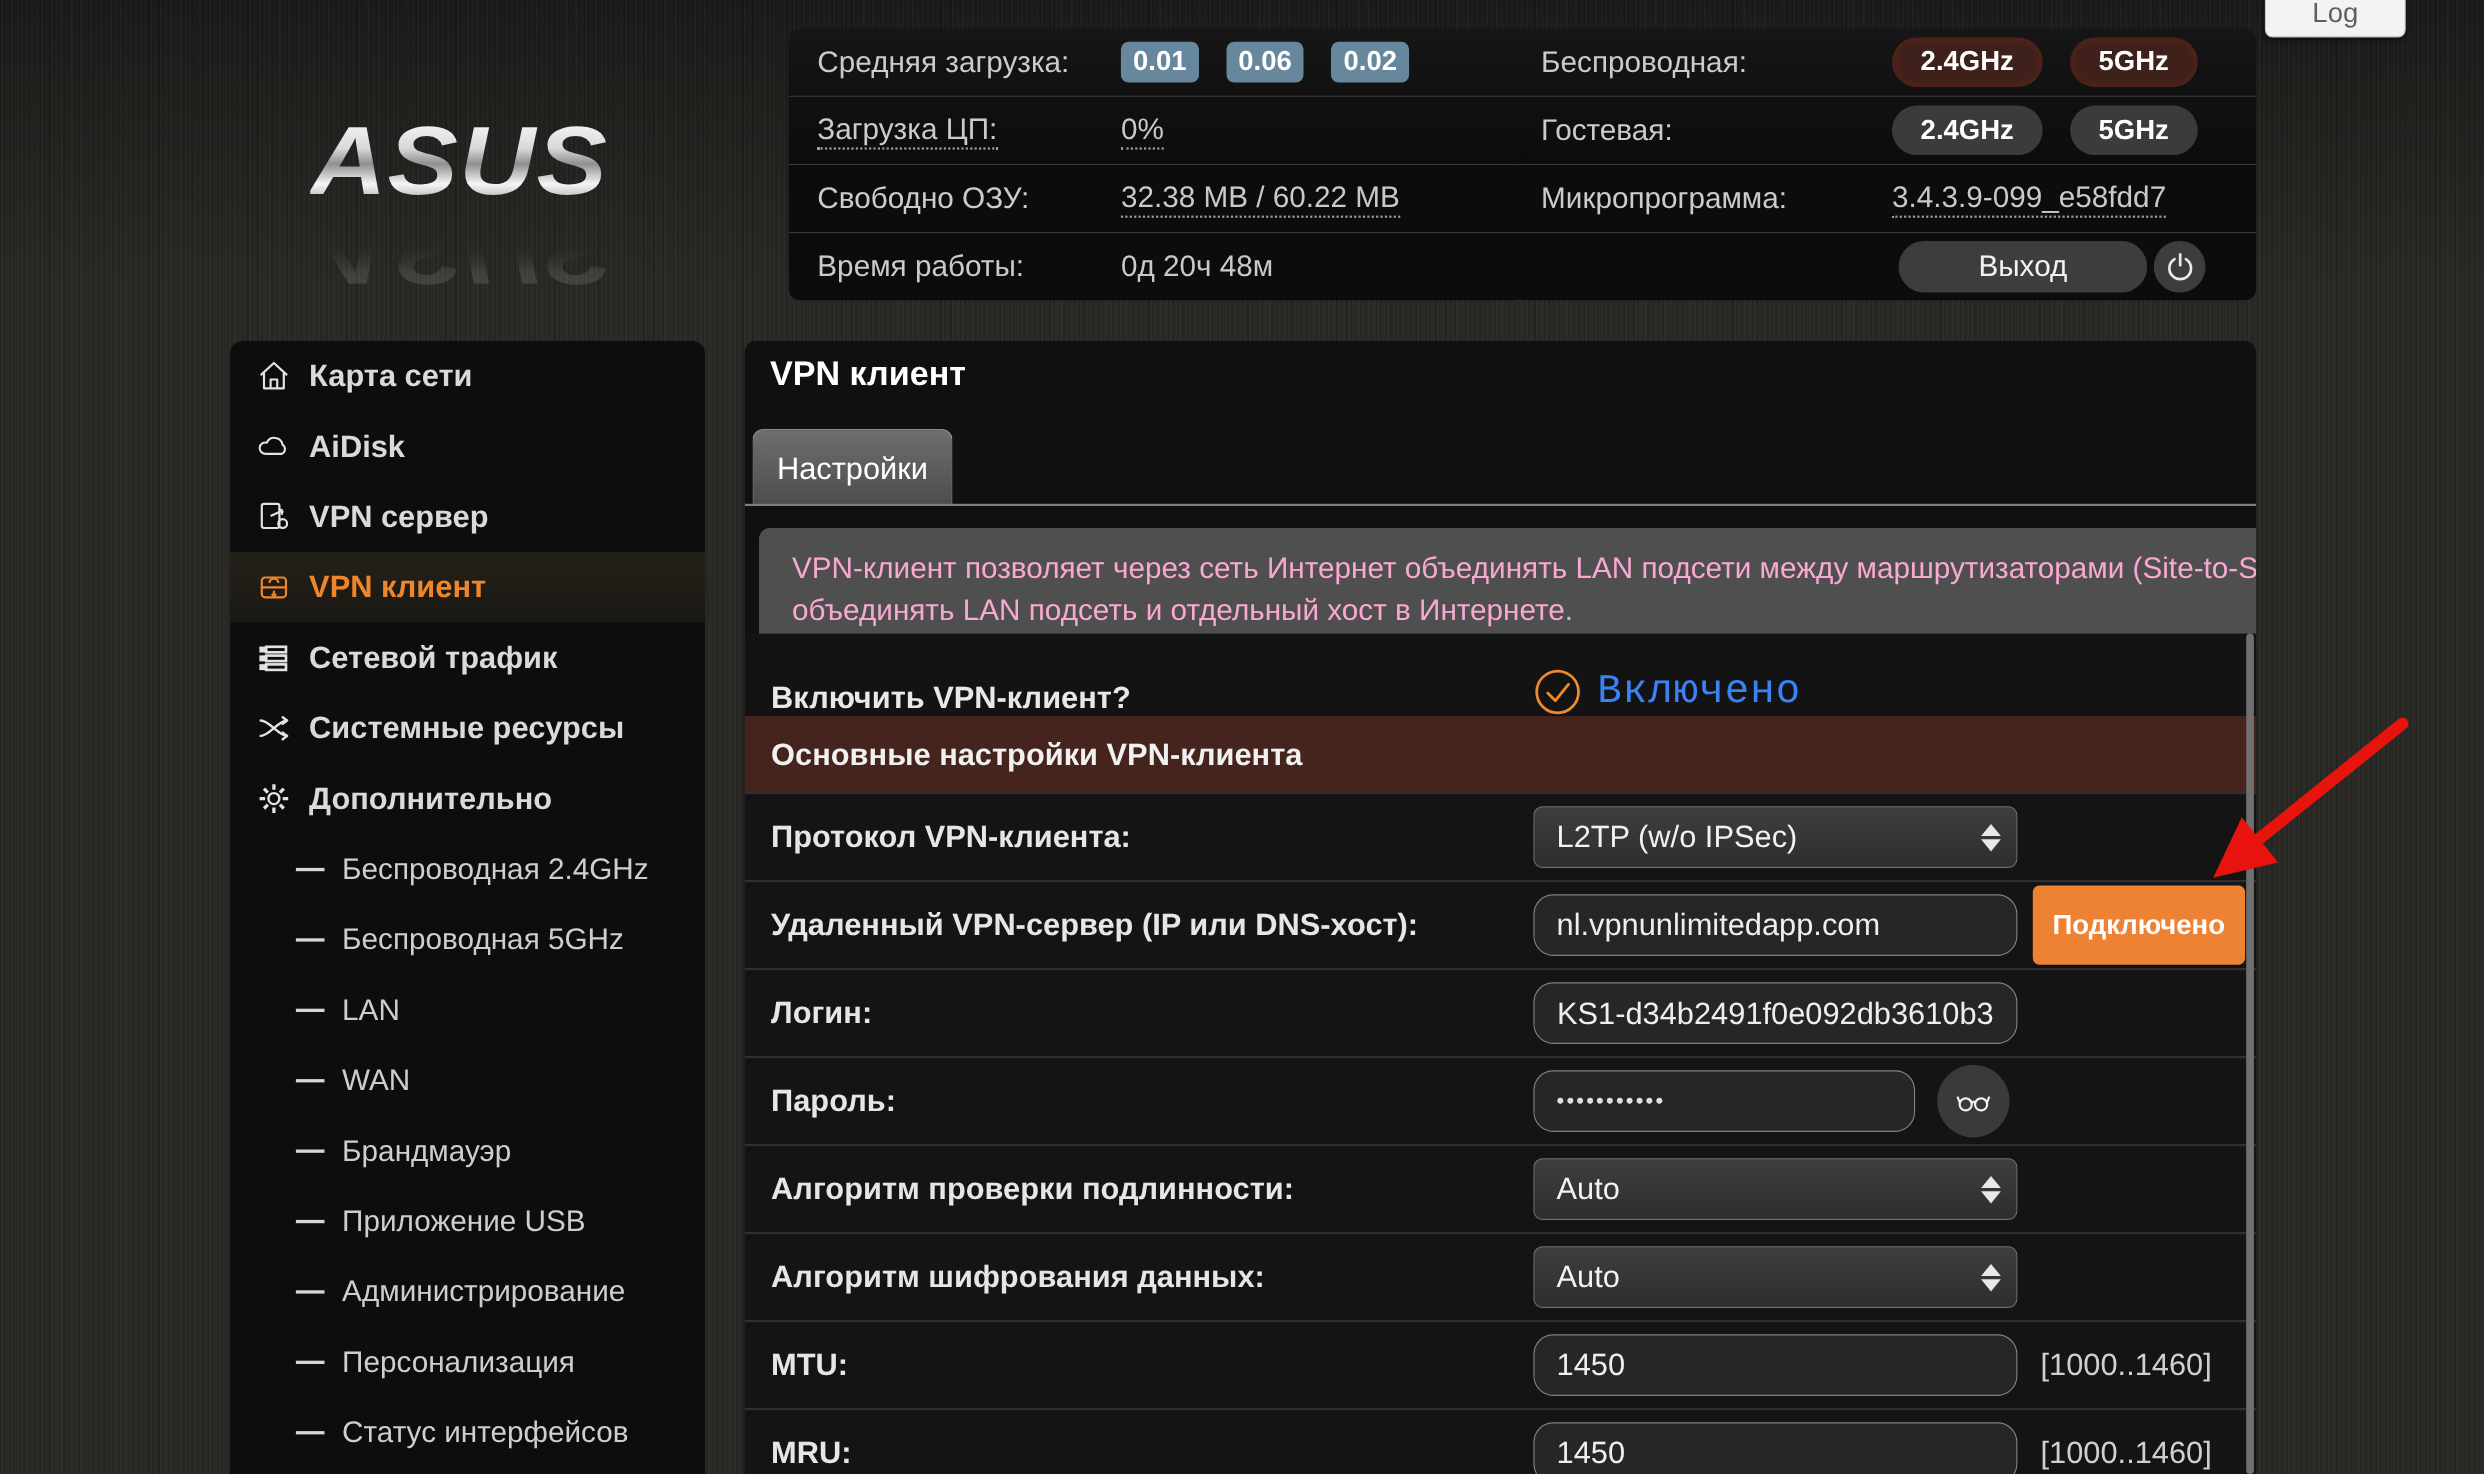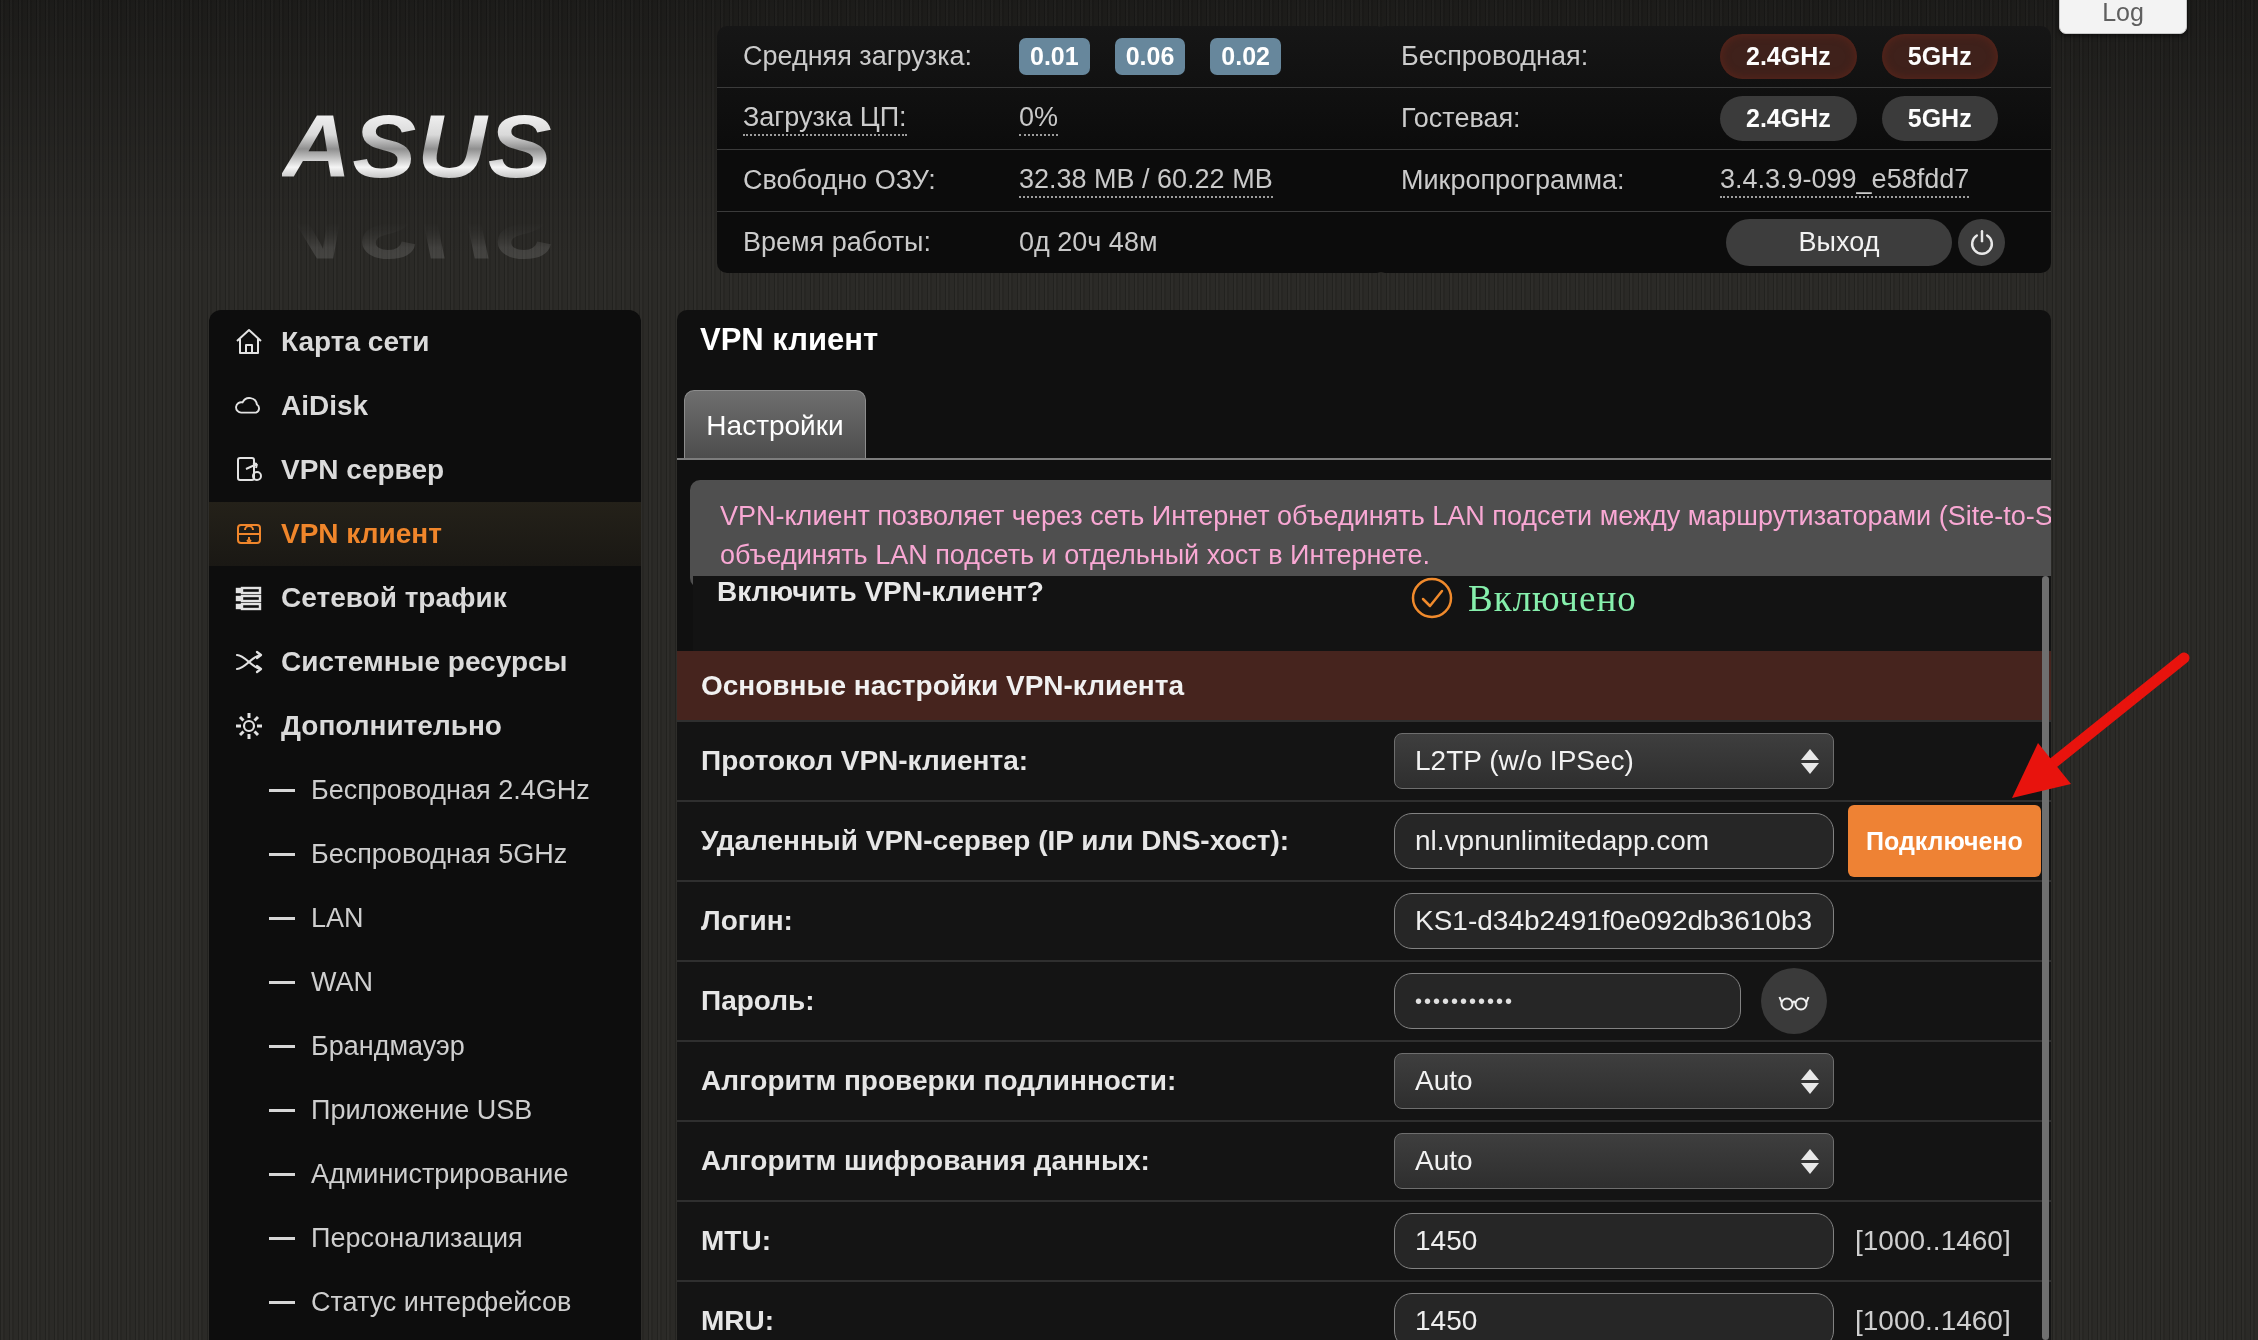--- a/index.html
+++ b/index.html
@@ -66,24 +66,24 @@
 
   
   .main{left:677px;top:310px;width:1374px;height:1030px;border-radius:10px 10px 0 0;background:#101010;overflow:hidden;}
   .page-title{position:absolute;left:23px;top:12px;font-size:31px;font-weight:bold;color:#ffffff;}
   .tab{position:absolute;left:7px;top:80px;width:182px;height:70px;box-sizing:border-box;
     background:linear-gradient(180deg,#6e6e6e,#4c4c4c);border:1px solid #8d8d8d;border-bottom:none;
     border-radius:10px 10px 0 0;display:flex;align-items:center;justify-content:center;font-size:28px;color:#fff;}
   .tab-line{position:absolute;left:0;top:148px;width:100%;height:2px;background:#7d7d7d;}
   .desc-box{position:absolute;left:13px;top:170px;width:1544px;height:108px;box-sizing:border-box;border-radius:10px;
     background:#4f4f4f;padding:17px 30px;font-size:27px;line-height:39px;color:#f9a8d4;}
-  .enable-row{position:absolute;left:16px;top:266px;width:100%;height:75px;background:#131313;display:flex;align-items:flex-start;}
+  .enable-row{position:absolute;left:0;top:266px;width:100%;height:75px;background:#131313;display:flex;align-items:flex-end;}
   .enable-label{margin-left:24px;font-size:28px;font-weight:bold;color:#e8e8e8;}
   .enable-status{position:absolute;left:717px;display:flex;align-items:center;}
-  .enable-text{margin-left:14px;font-size:37px;color:#86efac;letter-spacing:1px;font-family:Liberation Serif, serif;}
+  .enable-text{margin-left:14px;font-size:37px;color:#3b82f6;letter-spacing:1px;font-family:Liberation Mono, monospace;}
   .section-hdr{position:absolute;left:0;top:341px;width:100%;height:69px;background:#46241e;display:flex;align-items:center;text-align:center;}
   .section-title{margin-left:24px;font-size:28px;font-weight:bold;color:#f1f1f1;}
   .form-rows{position:absolute;left:0;top:410px;width:100%;}
   .frow{position:relative;height:78px;background:#141414;border-top:2px solid #2f2f2f;display:flex;align-items:center;}
   .flabel{margin-left:24px;font-size:28px;font-weight:bold;color:#e6e6e6;}
   .ctl{position:absolute;left:717px;display:flex;align-items:center;}
   .select{width:440px;height:56px;box-sizing:border-box;border:1px solid #6e6e6e;border-radius:8px;
     background:linear-gradient(180deg,#3e3e3e,#2e2e2e);display:flex;align-items:center;position:relative;}
   .select .sel-text{margin-left:20px;font-size:28px;color:#f2f2f2;}
   .sel-arrows{position:absolute;right:14px;display:flex;flex-direction:column;gap:3px;}

